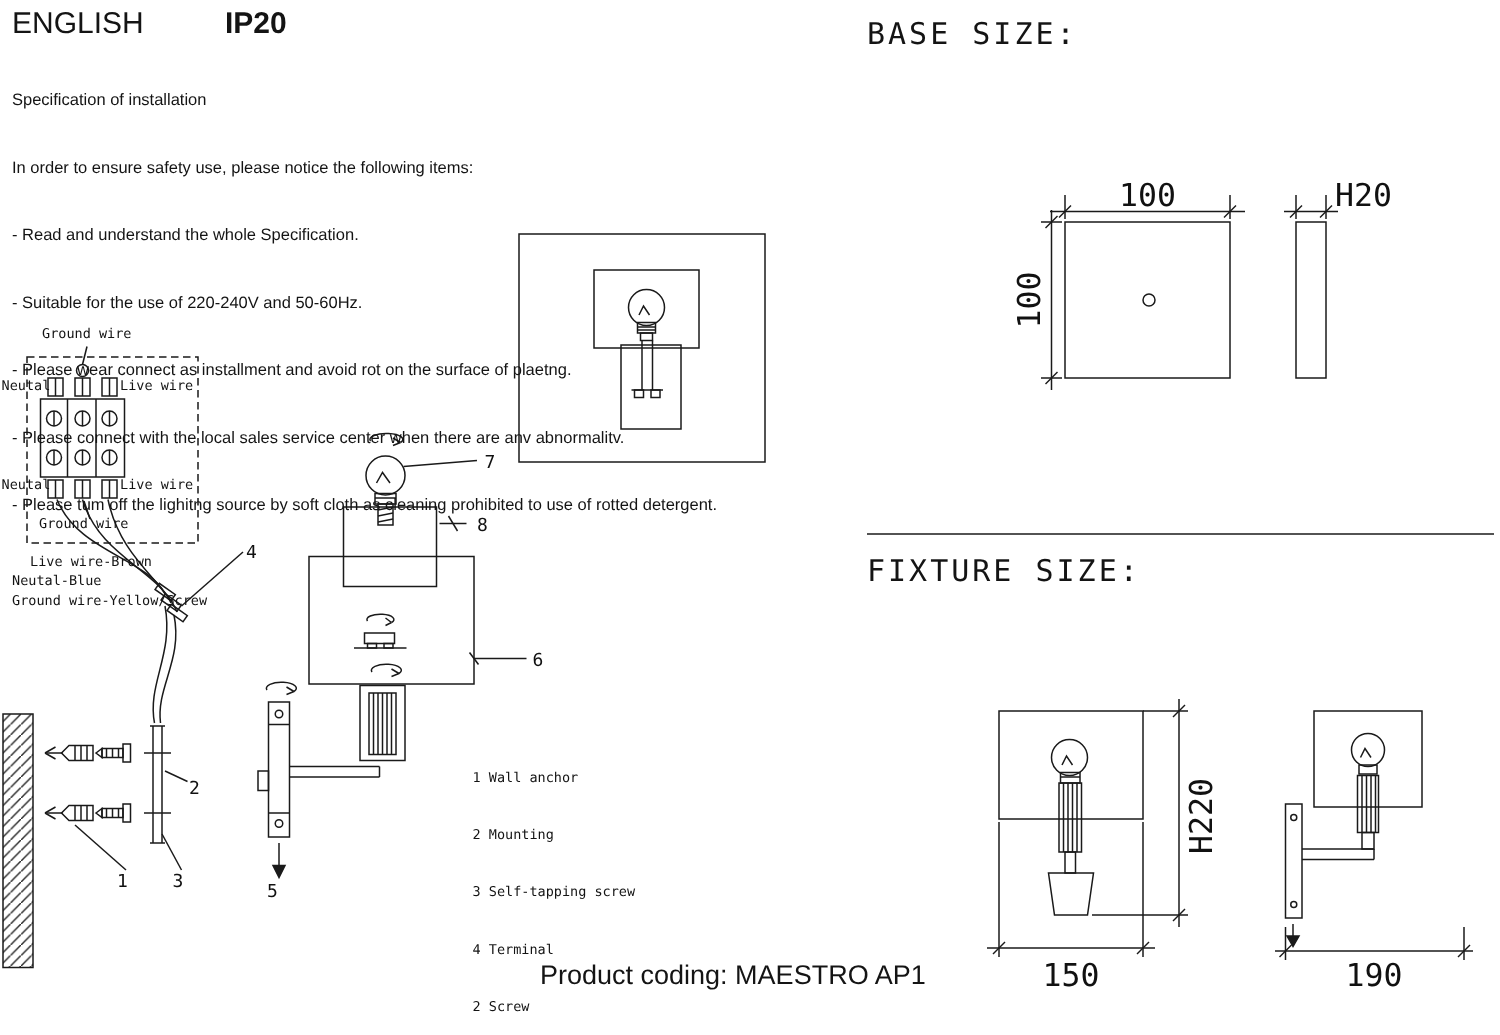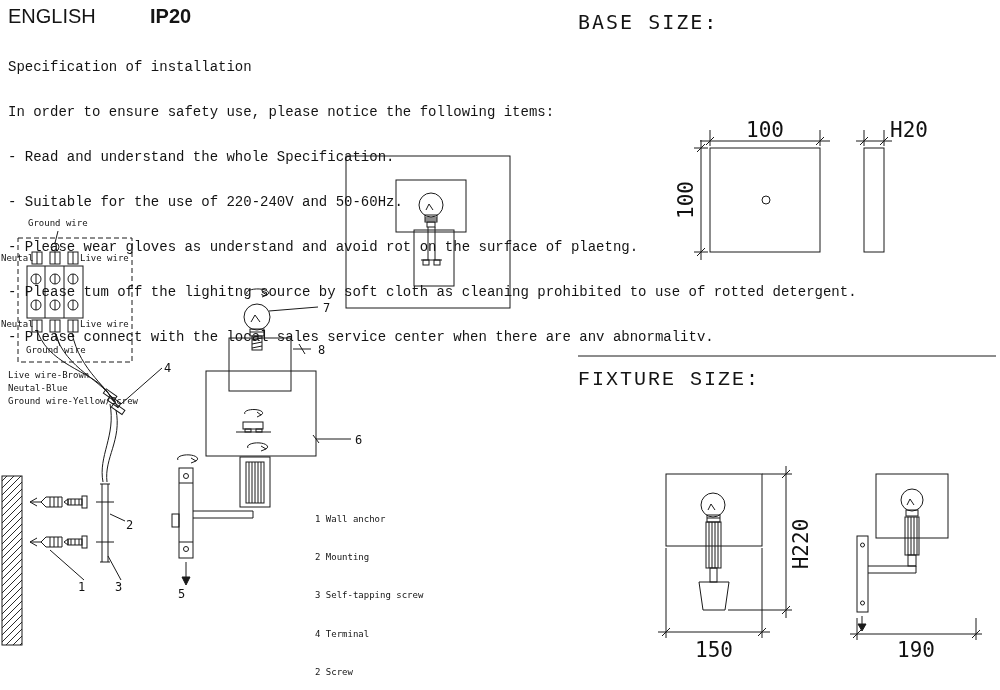--- a/index.html
+++ b/index.html
@@ -1,21 +1,21 @@
 <!DOCTYPE html>
 <html><head>
 <meta charset="utf-8">
 <style>
   html,body{margin:0;padding:0;background:#fff;}
   .page{position:relative;width:1000px;height:690px;background:#ffffff;overflow:hidden;}
   .t{position:absolute;white-space:pre;color:#141414;}
   .sans{font-family:"Liberation Sans",sans-serif;}
   .mono{font-family:"DejaVu Sans Mono",monospace;}
   .hdr{font-size:20px;}
-  .spec{font-size:14px;line-height:15px;font-family:Liberation Mono, monospace;}
+  .spec{font-size:11px;line-height:15px;}
   .heading{font-size:20px;letter-spacing:2px;}
   .wirelabel{font-size:9px;}
   .partslist{font-size:9px;line-height:12.8px;}
   .coding{font-size:18px;}
   svg.canvas{position:absolute;left:0;top:0;}
   svg.canvas text{font-family:"DejaVu Sans Mono",monospace;fill:#111;stroke:none;}
   svg.canvas .dim{font-size:21px;}
   svg.canvas .co{font-size:12px;}
 </style>
 </head>
@@ -280,43 +280,44 @@
   </svg>
 
   <div class="t sans hdr" style="left:8px;top:5px;">ENGLISH</div>
   <div class="t sans hdr" style="left:150px;top:5px;font-weight:bold;">IP20</div>
 
   <div class="t sans spec" style="left:8px;top:30px;">
     <div>Specification of installation</div>
     <div>In order to ensure safety use, please notice the following items:</div>
     <div>- Read and understand the whole Specification.</div>
     <div>- Suitable for the use of 220-240V and 50-60Hz.</div>
-    <div>- Please wear gloves as understand and avoid rot on the surface of plaetng.</div>
+    <div>- Please wear connect as installment and avoid rot on the surface of plaetng.</div>
+    <div>- Please connect with the local sales service center when there are anv abnormalitv.</div>
     <div>- Please tum off the lighitng source by soft cloth as cleaning prohibited to use of rotted detergent.</div>
-    <div>- Please connect with the local sales service center when there are anv abnormalitv.</div>
   </div>
 
   <div class="t mono heading" style="left:578px;top:10px;text-align:right;">BASE SIZE:</div>
-  <div class="t mono heading" style="left:578px;top:368px;font-family:Liberation Mono, monospace;">FIXTURE SIZE:</div>
+  <div class="t mono heading" style="left:578px;top:368px;">FIXTURE SIZE:</div>
 
   <div class="t mono wirelabel" style="left:28px;top:218px;">Ground wire</div>
   <div class="t mono wirelabel" style="left:1px;top:253px;">Neutal</div>
   <div class="t mono wirelabel" style="left:80px;top:253px;">Live wire</div>
   <div class="t mono wirelabel" style="left:1px;top:319px;">Neutal</div>
   <div class="t mono wirelabel" style="left:80px;top:319px;">Live wire</div>
   <div class="t mono wirelabel" style="left:26px;top:345px;">Ground wire</div>
-  <div class="t mono wirelabel" style="left:8px;top:370px;">Live wire-Brown</div>
+  <div class="t mono wirelabel" style="left:20px;top:370px;">Live wire-Brown</div>
   <div class="t mono wirelabel" style="left:8px;top:383px;">Neutal-Blue</div>
   <div class="t mono wirelabel" style="left:8px;top:396px;">Ground wire-Yellow/Screw</div>
 
   <div class="t mono partslist" style="left:315px;top:487px;">
     <div>1 Wall anchor</div>
     <div>2 Mounting</div>
     <div>3 Self-tapping screw</div>
     <div>4 Terminal</div>
     <div>2 Screw</div>
     
     
     
   </div>
 
+  <div class="t sans coding" style="left:360px;top:640px;">Product coding: MAESTRO AP1</div>
 
 </div>
 
 </body></html>

